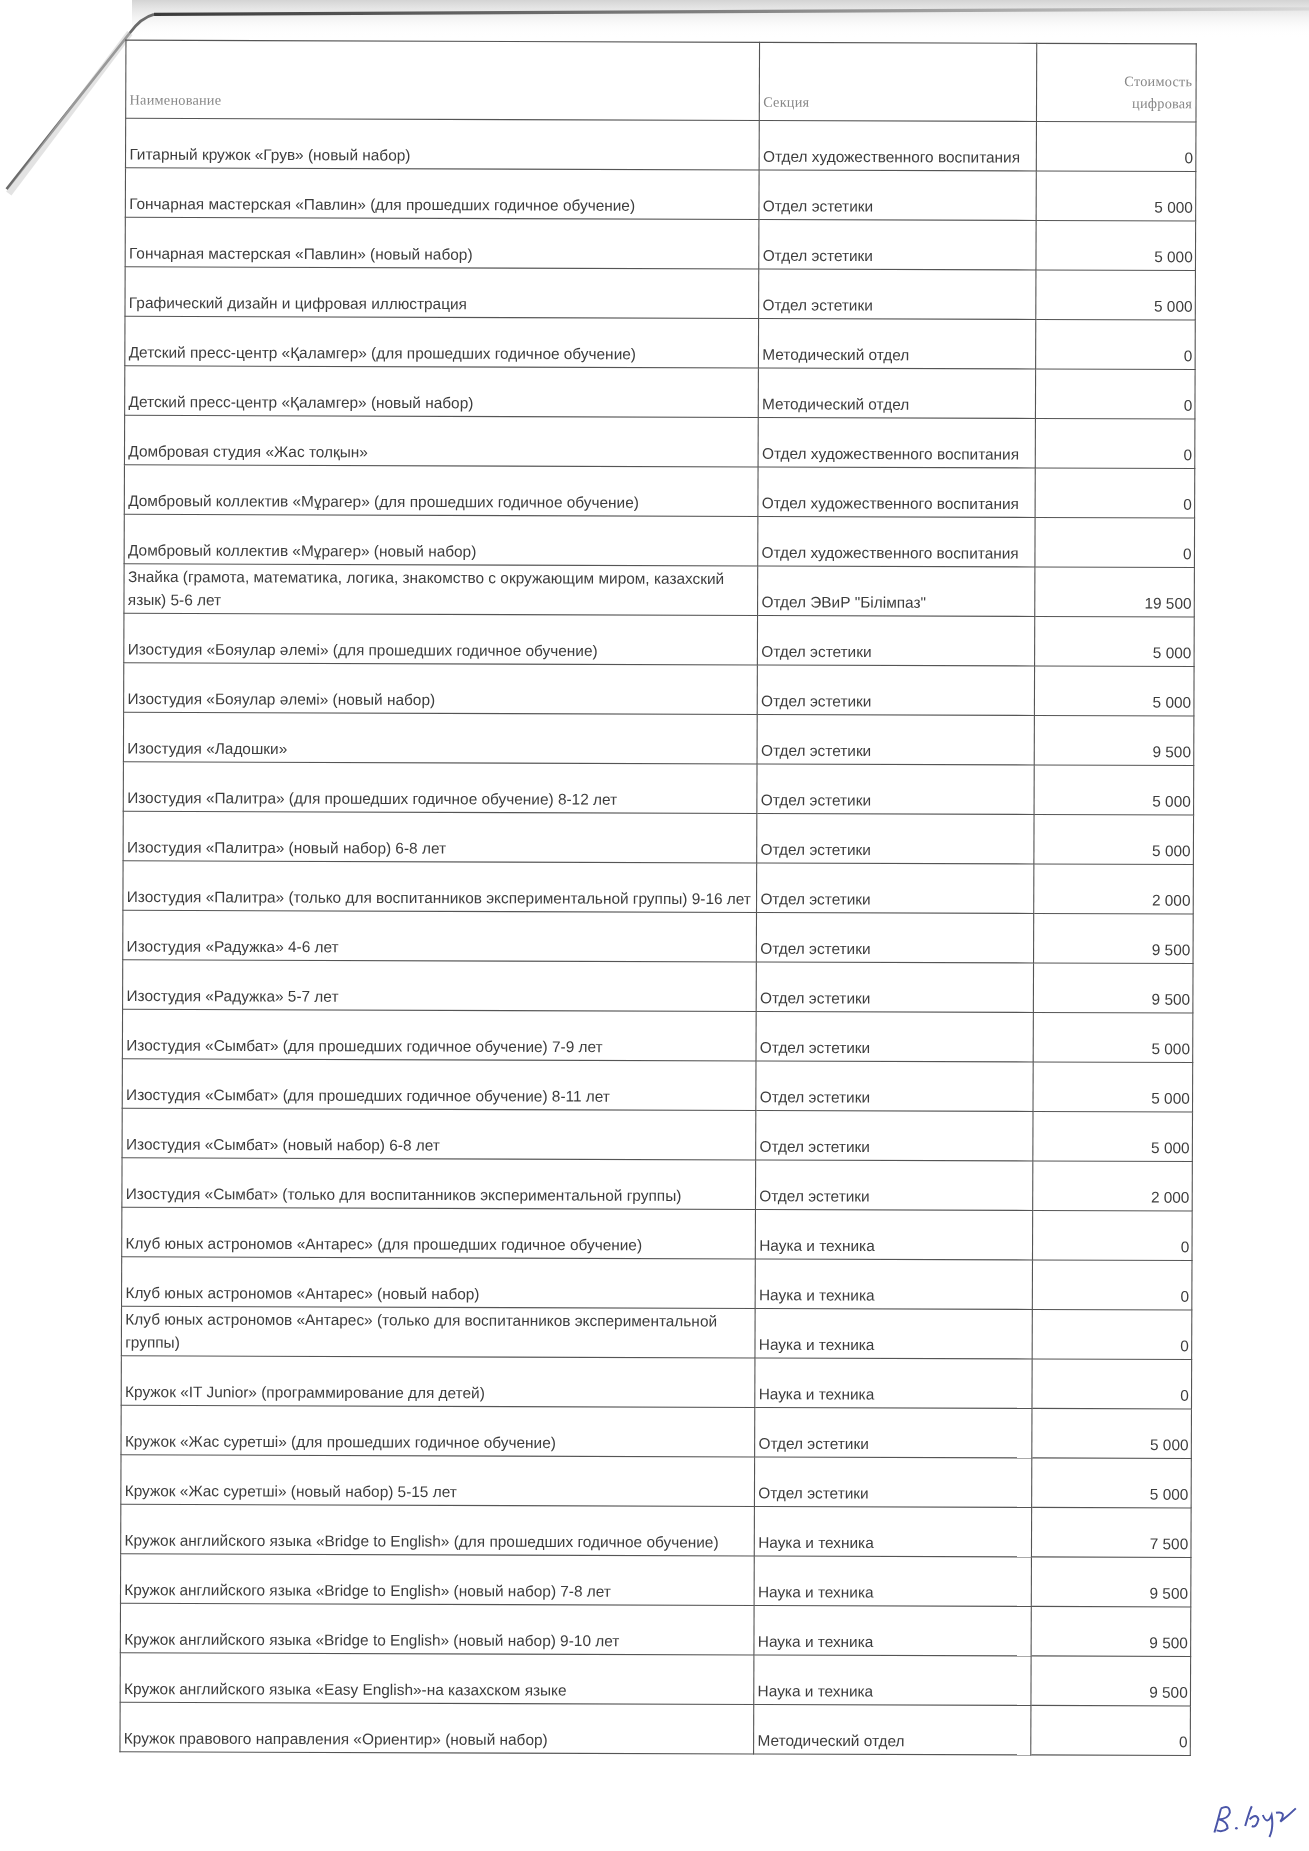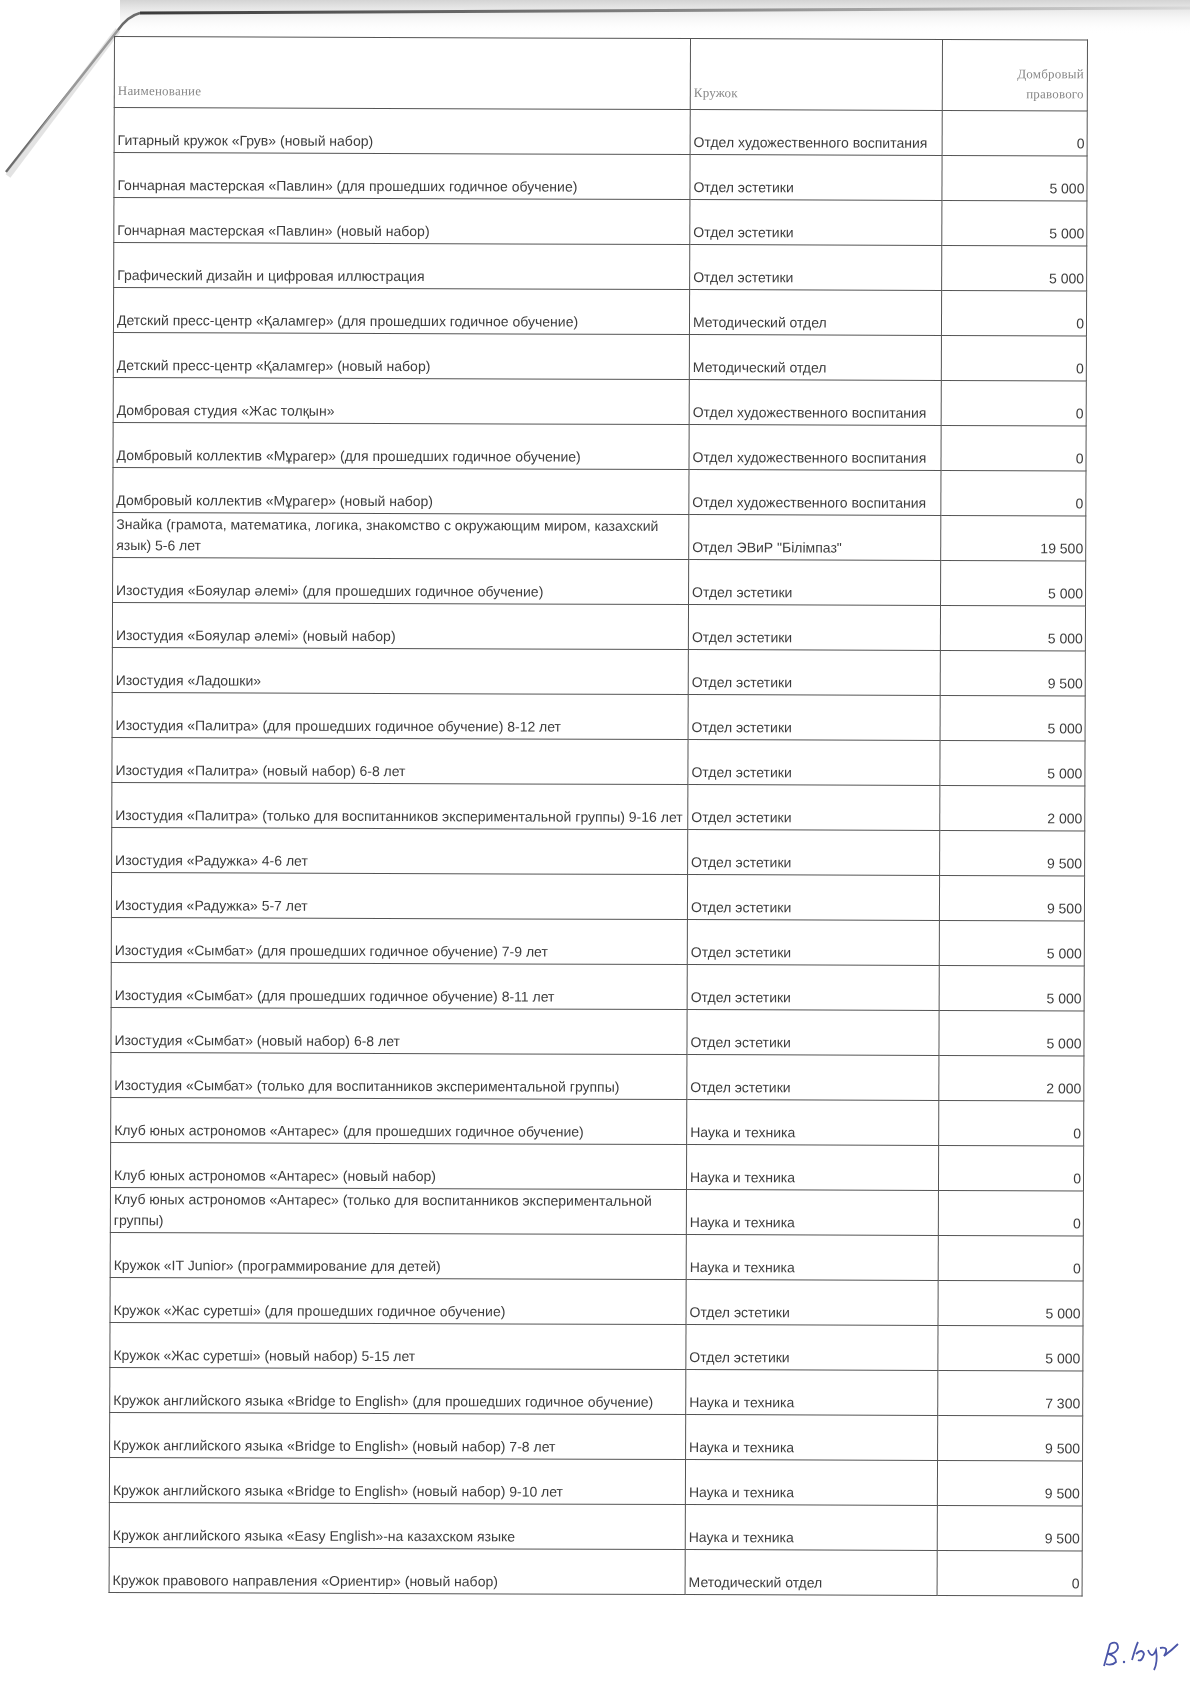--- a/index.html
+++ b/index.html
@@ -56,24 +56,24 @@
 
 <table class="doc-table">
   <colgroup>
       <col class="c-name">
       <col class="c-section">
       <col class="c-price">
     </colgroup>
   <thead>
     <tr>
       <th>Наименование</th>
-      <th>Кружок</th>
+      <th>Секция</th>
       <th class="price-h">
-        <span>Домбровый</span><br>
-        <span>правового</span>
+        <span>Стоимость</span><br>
+        <span>цифровая</span>
       </th>
     </tr>
   </thead>
   <tbody id="rows">
       <tr>
         <td>Гитарный кружок «Грув» (новый набор)</td>
         <td>Отдел художественного воспитания</td>
         <td class="price">0</td>
       </tr>
       <tr>
@@ -207,21 +207,21 @@
         <td class="price">5 000</td>
       </tr>
       <tr>
         <td>Кружок «Жас суретші» (новый набор) 5-15 лет</td>
         <td>Отдел эстетики</td>
         <td class="price">5 000</td>
       </tr>
       <tr>
         <td>Кружок английского языка «Bridge to English» (для прошедших годичное обучение)</td>
         <td>Наука и техника</td>
-        <td class="price">7 300</td>
+        <td class="price">7 500</td>
       </tr>
       <tr>
         <td>Кружок английского языка «Bridge to English» (новый набор) 7-8 лет</td>
         <td>Наука и техника</td>
         <td class="price">9 500</td>
       </tr>
       <tr>
         <td>Кружок английского языка «Bridge to English» (новый набор) 9-10 лет</td>
         <td>Наука и техника</td>
         <td class="price">9 500</td>

